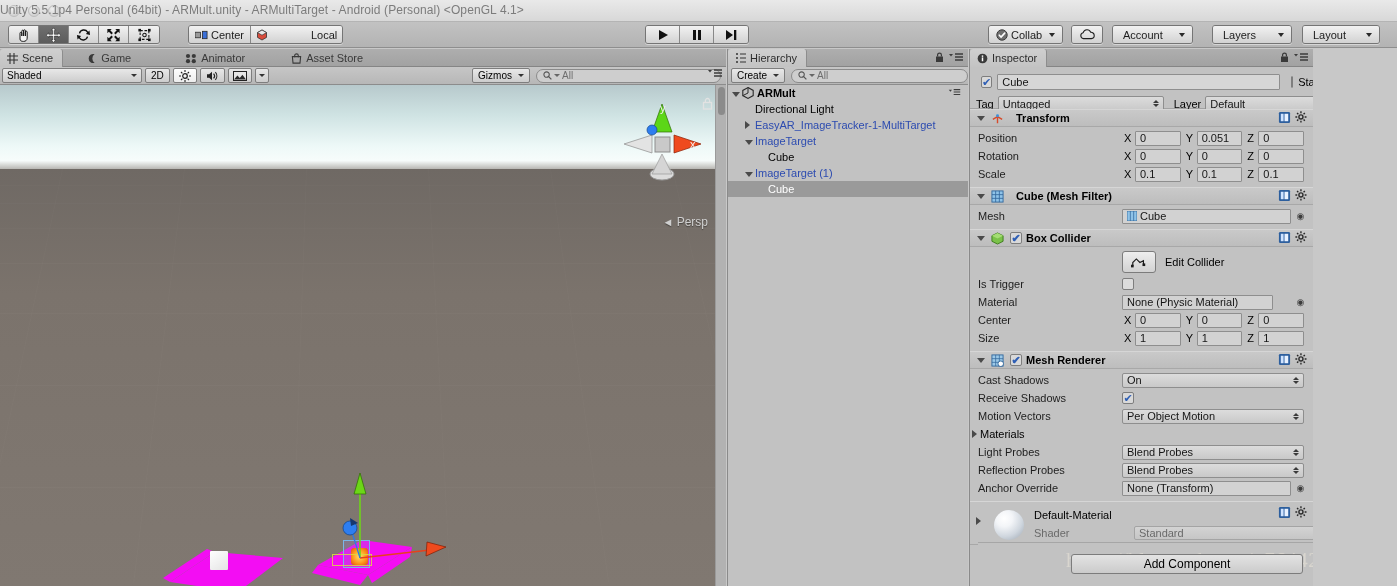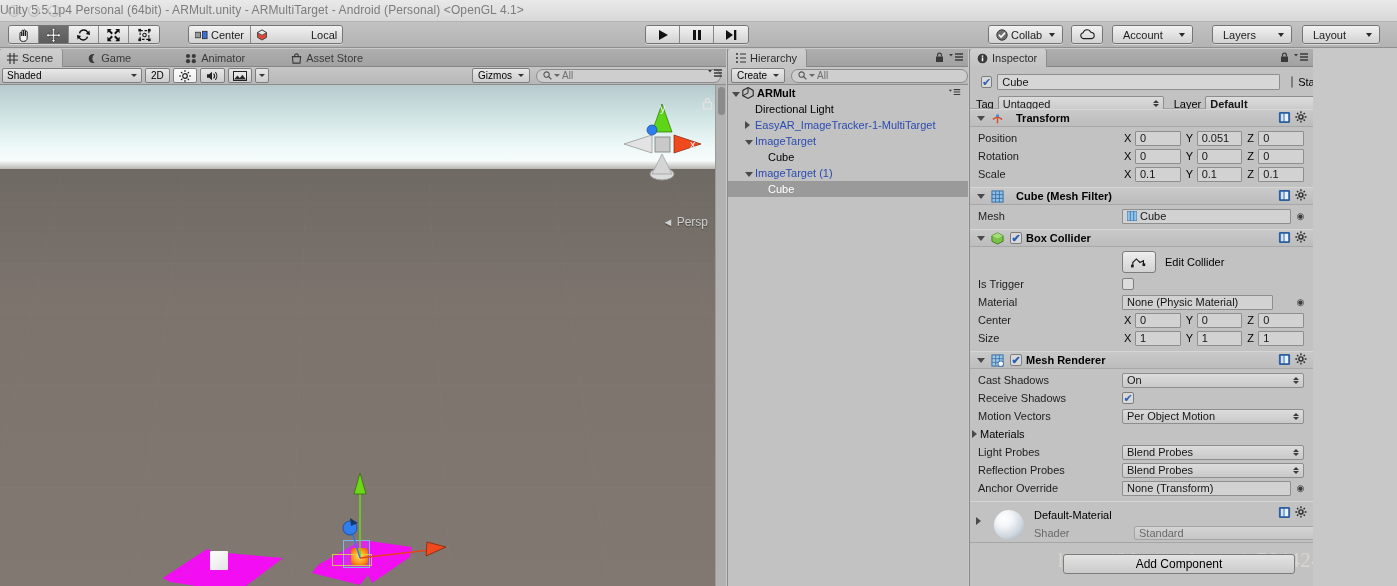--- a/index.html
+++ b/index.html
@@ -205,21 +205,21 @@
     height:18px; display:flex; align-items:center; gap:4px;
     background:linear-gradient(to bottom,#c9c9c9,#bdbdbd);
     border-top:1px solid #d6d6d6; border-bottom:1px solid #a8a8a8;
     padding-left:5px; font-weight:bold; font-size:11px; position:relative;
   }
   .comp-body{ padding:2px 6px 4px 0; }
   .xyz{ display:flex; flex:1; gap:0; align-items:center; }
   .xyz .ax{ width:13px; text-align:left; padding-left:2px; font-size:11px; }
   .xyz .textfield{ flex:1; margin-right:3px; }
   .help-gear{ position:absolute; right:5px; top:1px; display:flex; gap:4px; align-items:center; }
-  .addcomp-wrap{ position:absolute; left:0; bottom:0; width:100%; height:44px;
+  .addcomp-wrap{ position:absolute; left:8px; bottom:0; width:100%; height:44px;
                  background:#c2c2c2; border-top:1px solid #a6a6a6; }
   .addcomp{
     position:absolute; left:93px; top:11px; width:232px; height:20px;
     background:linear-gradient(to bottom,#e3e3e3,#cbcbcb);
     border:1px solid #7c7c7c; border-radius:3px;
     display:flex;align-items:center;justify-content:center; font-size:12px;
   }
   .watermark{
     position:absolute; left:88px; top:5px; width:340px;
     font-size:21px; color:#d9d6cf; letter-spacing:0.5px;
@@ -648,21 +648,21 @@
         <div style="display:flex;align-items:center;gap:4px;margin-top:3px;">
           <span style="width:42px;text-align:right;">Tag</span>
           <span class="dropdown" style="flex:0 0 166px;">
             <span>Untagged</span>
             <span class="updown">
                 <i></i>
                 <i></i>
               </span>
           </span>
           <span style="margin-left:6px;">Layer</span>
-          <span class="dropdown" style="flex:0 0 166px;font-weight:bold;">
+          <span class="dropdown" style="flex:0 0 166px;">
             <span>Default</span>
             <span class="updown">
                 <i></i>
                 <i></i>
               </span>
           </span>
         </div>
       </div>
 
       <div id="components">

